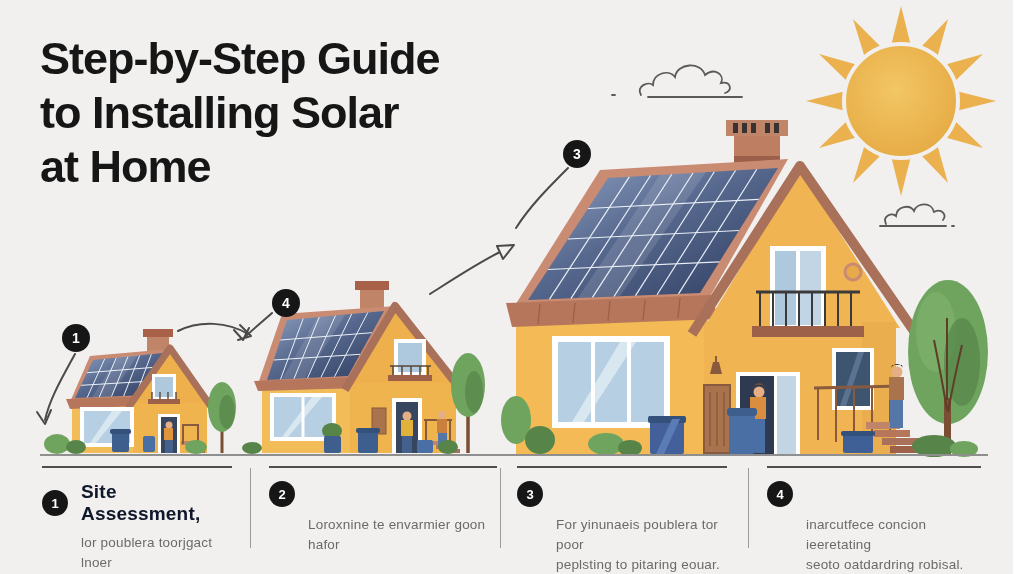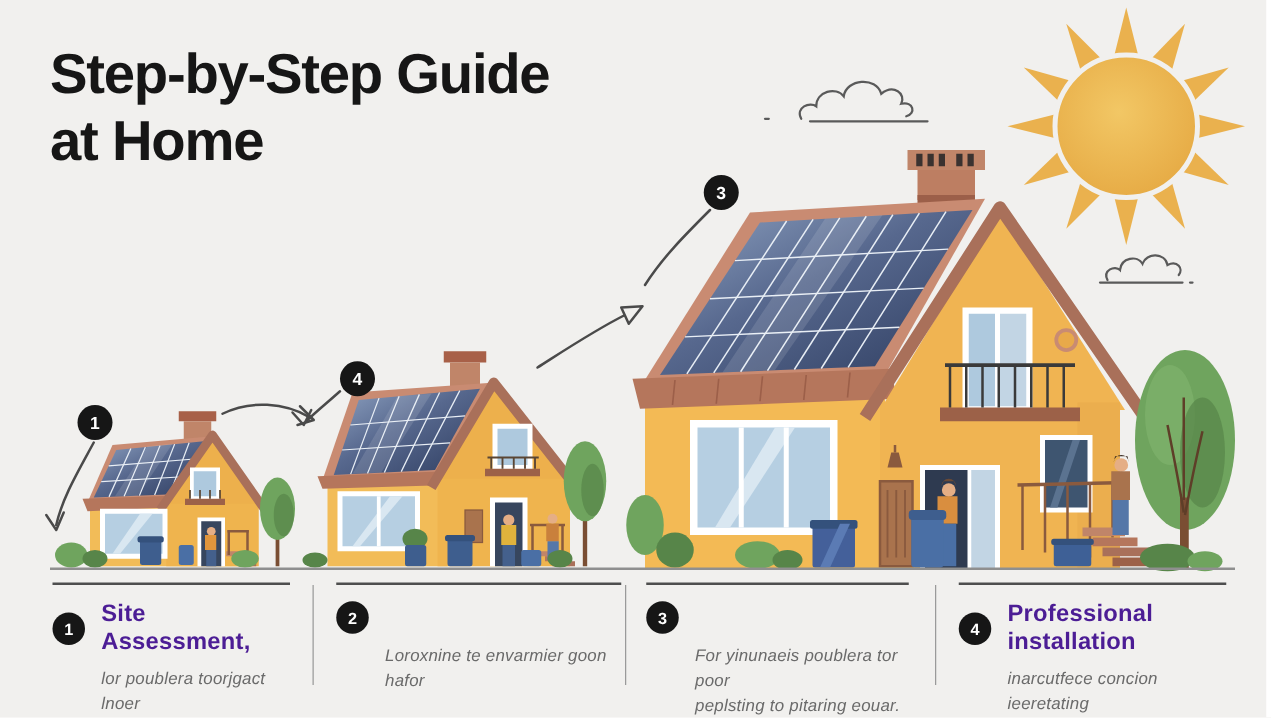--- a/index.html
+++ b/index.html
@@ -15,32 +15,33 @@
   
   .steps{position:absolute;left:0;top:460px;width:1024px;height:110px;}
   .step{position:absolute;top:6px;}
   .step-rule{border-top:2px solid #4E4E4E;margin-bottom:13px;}
   .step-head{display:flex;align-items:center;gap:13px;}
   .step-badge{
     width:26px;height:26px;border-radius:50%;background:#161616;color:#FFFFFF;
     font-size:13px;font-weight:700;display:flex;align-items:center;justify-content:center;
     flex:0 0 26px;
   }
-  .step-title{font-size:19px;font-weight:600;color:#4c1d95;letter-spacing:.2px;}
+  .step-title{font-size:19px;font-weight:600;color:#0f172a;letter-spacing:.2px;}
   .step-desc{margin-left:39px;margin-top:8px;font-size:13.5px;line-height:1.48;
-    color:#6A6A6A;letter-spacing:.2px;font-style:italic;}
+    color:#6A6A6A;letter-spacing:.2px;}
   .divider{position:absolute;top:8px;width:1px;height:80px;background:#9A9A9A;}
 </style>
 </head>
 <body>
 
 <div class="canvas">
 
   <div class="title-block">
     <div class="title-line">Step-by-Step Guide</div>
+    <div class="title-line">to Installing Solar</div>
     <div class="title-line">at Home</div>
   </div>
 
   <svg class="scene" viewBox="0 0 1024 574">
     <defs>
       <linearGradient id="panelGrad" x1="0" y1="0" x2="1" y2="1">
         <stop offset="0" stop-color="#8FA3C2"></stop>
         <stop offset="0.45" stop-color="#57688E"></stop>
         <stop offset="1" stop-color="#2E3D60"></stop>
       </linearGradient>
@@ -455,21 +456,20 @@
         <div></div>
       </div>
     </div>
 
     <div class="divider" style="left:748px;"></div>
 
     <div class="step" style="left:767px;width:214px;">
       <div class="step-rule"></div>
       <div class="step-head">
         <div class="step-badge">4</div>
-        <div class="step-title">Professional installation</div>
       </div>
       <div class="step-desc">
         <div>inarcutfece concion ieeretating</div>
         <div>seoto oatdardring robisal.</div>
         <div></div>
       </div>
     </div>
 
   </div>
 </div>

